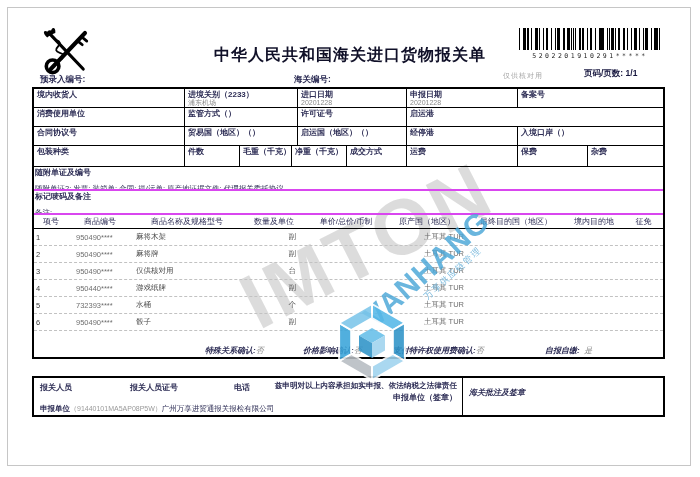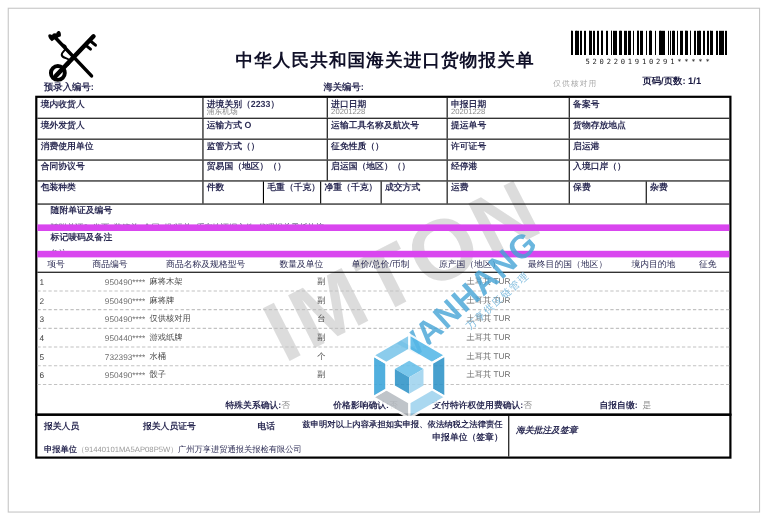--- a/index.html
+++ b/index.html
@@ -30,38 +30,38 @@
 
   
   .maintable { left:32px; top:87px; width:633px; border:2px solid #000; z-index:2; background:transparent; }
   .row  { display:grid; border-bottom:1px solid #000; }
   .r14  { grid-template-columns:151px 113px 109px 111px 1fr; height:19px; }
   .r5   { grid-template-columns:151px 55px 52px 55px 60px 111px 70px 1fr; height:21px; }
   .cell { border-right:1px solid #000; padding:1px 3px; overflow:hidden; }
   .cell:last-child { border-right:none; }
   .lbl  { font-size:8px; font-weight:bold; color:#2d2d55; line-height:1.15; display:block; white-space:nowrap; }
   .val  { font-size:7px; color:#8a8a8a; line-height:1.1; display:block; }
-  .docs, .marks { border-bottom:6px solid #d946ef; padding:1px 12px; height:24px; overflow:hidden; }
+  .docs, .marks { border-bottom:2px solid #d946ef; padding:1px 1px; height:24px; overflow:hidden; }
   .docs .content, .marks .content { font-size:7.5px; color:#2d2d55; line-height:1.3; }
 
   
   .gridcols { display:grid; grid-template-columns:34px 64px 110px 64px 80px 82px 96px 60px 1fr; }
   .ghead { height:14px; border-bottom:1px solid #000; align-items:center; }
   .gh   { font-size:8px; font-weight:normal; text-align:center; white-space:nowrap; overflow:visible; }
   .grow { height:17px; border-bottom:1px dashed #c2c2c2; align-items:center;
           font-size:7.5px; color:#6e6e6e; }
   .gc { overflow:visible; white-space:nowrap; }
   .gc.no   { padding-left:2px; color:#3c3c3c; }
-  .gc.code { padding-left:8px;text-align:right; }
+  .gc.code { padding-left:8px; }
   .gc.name { padding-left:4px; color:#4a4a4a; }
   .gc.unit { text-align:right; padding-right:10px; color:#4a4a4a; }
   .gc.orig { text-align:right; padding-right:4px; }
 
   .confirm { position:relative; height:26px; }
-  .cpair { position:absolute; top:8px; white-space:nowrap; }
+  .cpair { position:absolute; top:8px; white-space:nowrap;font-style:italic; }
   .clabel { font-size:8px; font-weight:bold; color:#2d2d55; }
   .cval   { font-size:8px; color:#8a8a8a; }
 
   
   .footer { left:32px; top:376px; width:633px; height:41px; border:2px solid #000;
             display:flex; z-index:2; background:transparent; }
   .f-left { width:429px; border-right:1px solid #000; position:relative; }
   .f-right { flex:1; padding:3px 6px;font-style:italic; }
   .flabel { font-size:8px; font-weight:bold; color:#2d2d55; white-space:nowrap; }
   .fl1 { position:absolute; left:6px;   top:4px; }
@@ -132,47 +132,27 @@
         </div>
       <div class="cell">
           <span class="lbl">申报日期</span>
           <span class="val">20201228</span>
         </div>
       <div class="cell">
           <span class="lbl">备案号</span>
         </div>
     </div>
 
+
     <div class="row r14">
       <div class="cell">
-          <span class="lbl">境外发货人</span>
-        </div>
-      <div class="cell">
-          <span class="lbl">运输方式 O</span>
-        </div>
-      <div class="cell">
-          <span class="lbl">运输工具名称及航次号</span>
-        </div>
-      <div class="cell">
-          <span class="lbl">提运单号</span>
-        </div>
-      <div class="cell">
-          <span class="lbl">货物存放地点</span>
-        </div>
-    </div>
-
-    <div class="row r14">
-      <div class="cell">
           <span class="lbl">消费使用单位</span>
         </div>
       <div class="cell">
           <span class="lbl">监管方式（）</span>
-        </div>
-      <div class="cell">
-          <span class="lbl">征免性质（）</span>
         </div>
       <div class="cell">
           <span class="lbl">许可证号</span>
         </div>
       <div class="cell">
           <span class="lbl">启运港</span>
         </div>
     </div>
 
     <div class="row r14">

